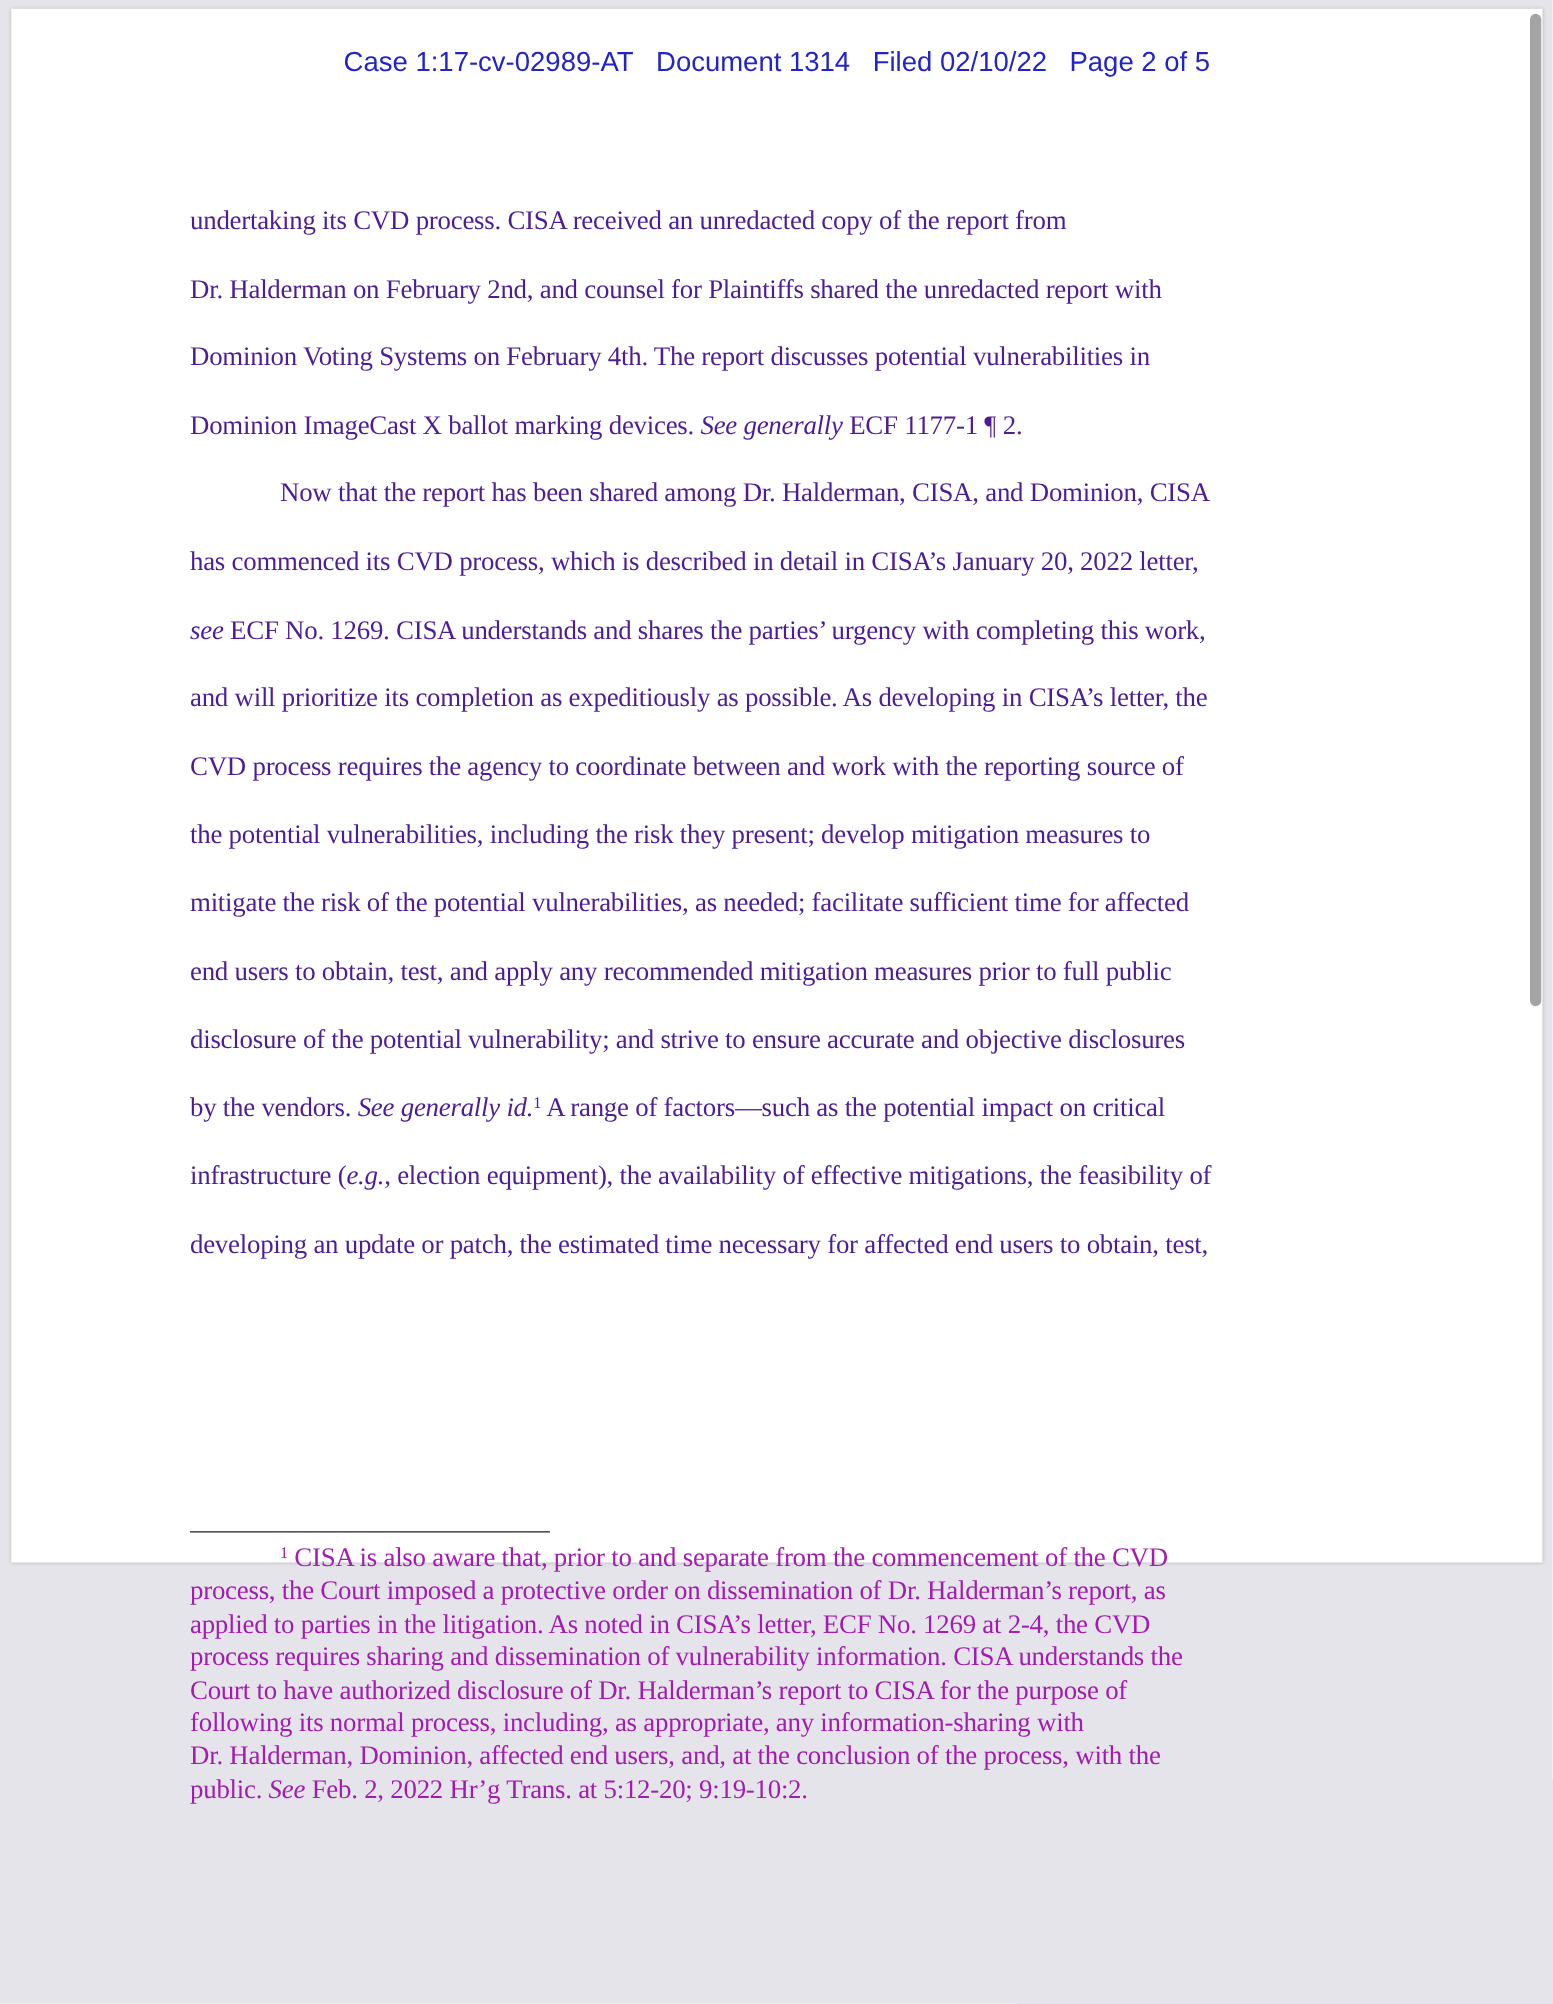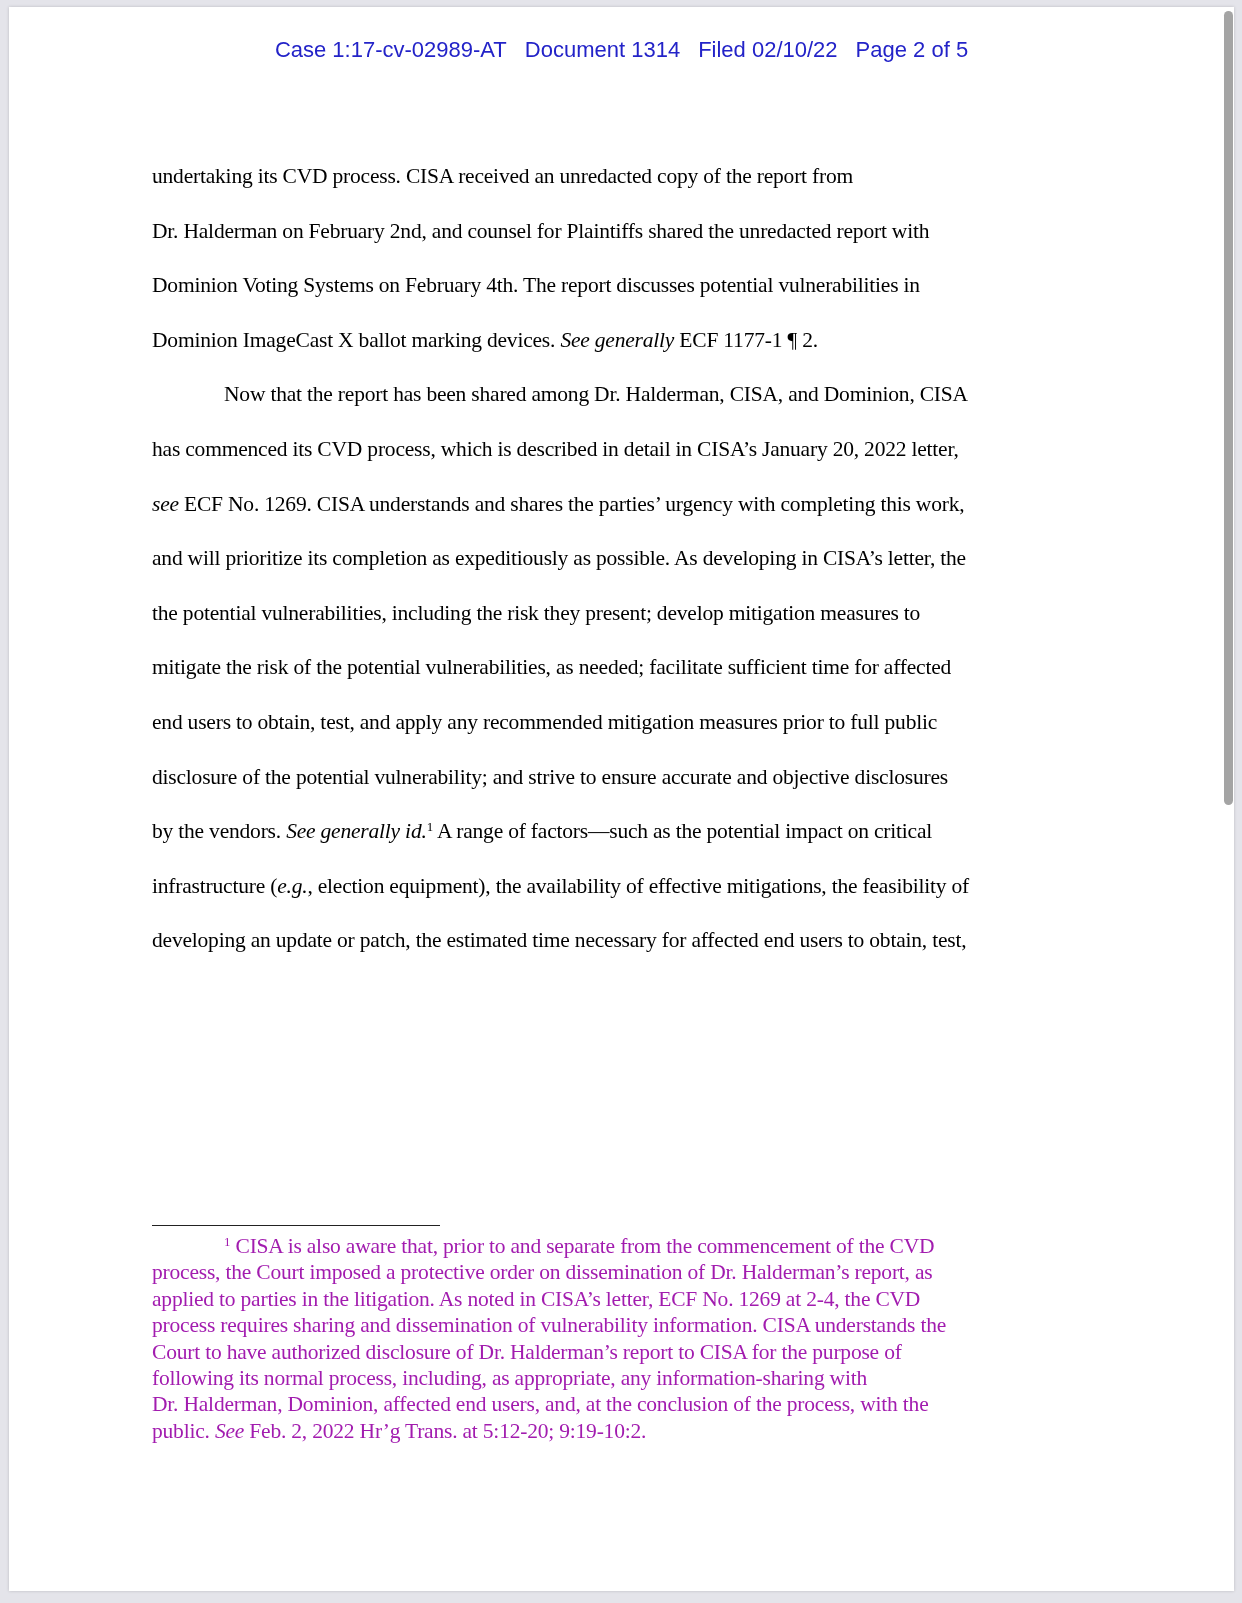--- a/index.html
+++ b/index.html
@@ -12,21 +12,21 @@
       background: #e4e4ea;
       position: relative;
       overflow: hidden;
       font-family: "Liberation Serif", "DejaVu Serif", serif;
     }
     .page {
       position: absolute;
       left: 9px;
       top: 7px;
       width: 1225px;
-      height: 1584px;
+      height: 1243px;
       background: #ffffff;
       box-shadow: 0 0 3px rgba(0,0,0,0.18);
     }
     .header {
       position: absolute;
       left: 0;
       top: 30px;
       width: 1225px;
       text-align: center;
       font-family: "Liberation Sans", "DejaVu Sans", sans-serif;
@@ -39,21 +39,21 @@
       margin: 0 9px;
     }
     .body-text {
       position: absolute;
       left: 143px;
       top: 142px;
       width: 925px;
     }
     .line {
       font-size: 21.5px;
-      color: #000000;
+      color: #4c1d95;
       height: 54.6px;
       line-height: 54.6px;
       white-space: nowrap;
       letter-spacing: -0.2px;
     }
     .line.indent {
       padding-left: 72px;
     }
     .line i, .fn-line i {
       font-style: italic;
@@ -113,20 +113,21 @@
 
   <div class="body-text">
     <div class="line"><span>undertaking  its CVD process. CISA received an unredacted copy of the report  from</span></div>
     <div class="line"><span>Dr. Halderman on February 2nd, and counsel for Plaintiffs  shared the unredacted report with</span></div>
     <div class="line"><span>Dominion  Voting Systems on February 4th. The report discusses potential  vulnerabilities  in</span></div>
     <div class="line"><span>Dominion  ImageCast X ballot  marking  devices. </span><i>See generally</i><span> ECF 1177-1 ¶ 2.</span></div>
     <div class="line indent"><span>Now that the report has been shared among Dr. Halderman,  CISA, and Dominion,  CISA</span></div>
     <div class="line"><span>has commenced its CVD process, which is described in detail in CISA’s January 20, 2022 letter,</span></div>
     <div class="line"><i>see</i><span> ECF No. 1269. CISA understands  and shares the parties’ urgency with completing  this work,</span></div>
     <div class="line"><span>and will prioritize  its completion  as expeditiously  as possible.  As developing in CISA’s letter, the</span></div>
+    <div class="line"><span>CVD process requires the agency to coordinate  between and work with the reporting  source of</span></div>
     <div class="line"><span>the potential  vulnerabilities,  including  the risk they present; develop  mitigation  measures to</span></div>
     <div class="line"><span>mitigate  the risk of the potential  vulnerabilities,  as needed; facilitate  sufficient  time  for affected</span></div>
     <div class="line"><span>end users to obtain,  test, and apply any recommended mitigation  measures prior  to full public</span></div>
     <div class="line"><span>disclosure  of the potential  vulnerability;  and strive to ensure accurate and objective  disclosures</span></div>
     <div class="line"><span>by the vendors. </span><i>See generally id.</i><sup>1</sup><span> A range of factors—such as the potential  impact  on critical</span></div>
     <div class="line"><span>infrastructure  (</span><i>e.g.</i><span>, election  equipment),  the availability  of effective mitigations,  the feasibility  of</span></div>
     <div class="line"><span>developing  an update or patch, the estimated  time  necessary for affected end users to obtain,  test,</span></div>
   </div>
 
   <div class="footnote-rule"></div>

